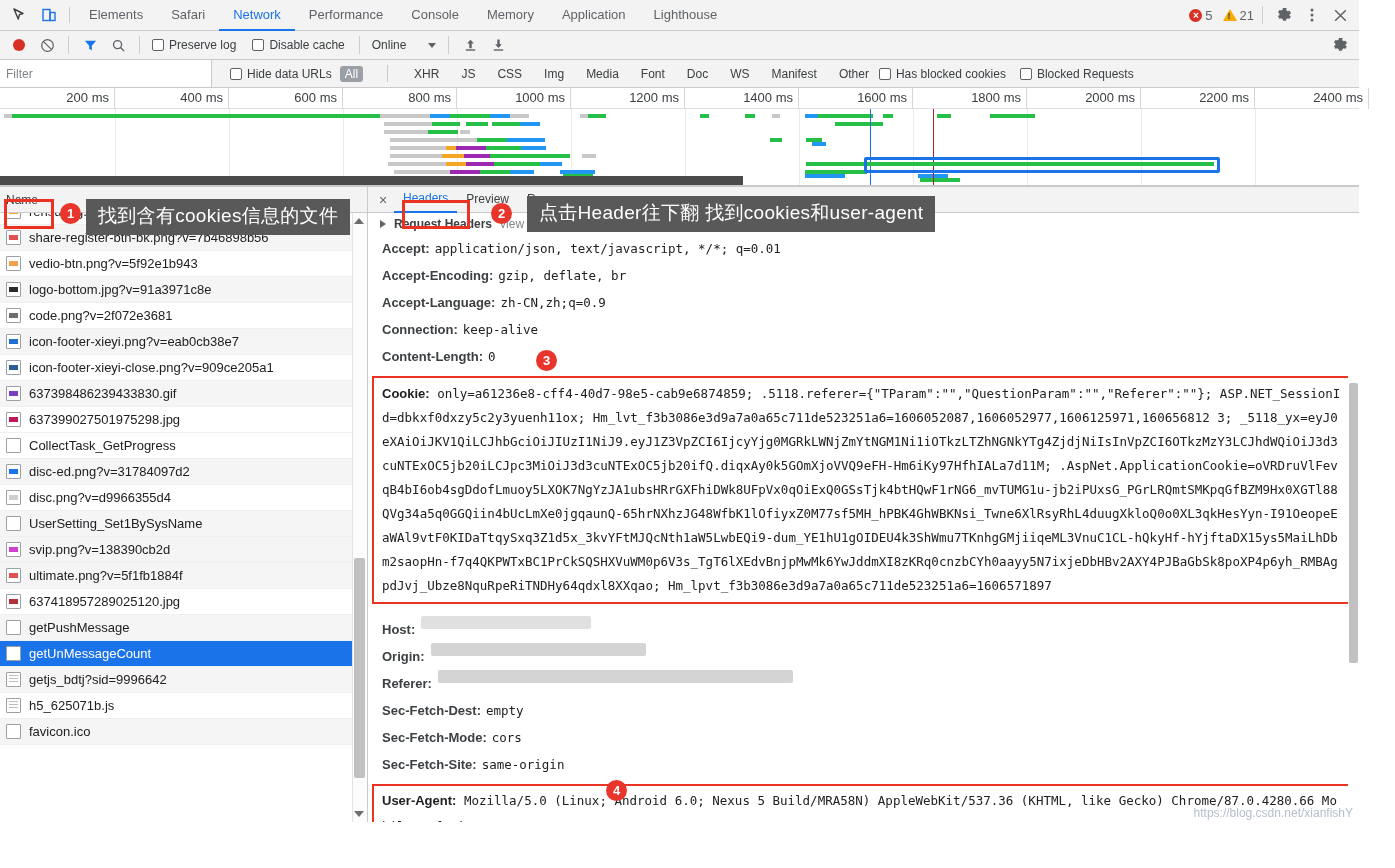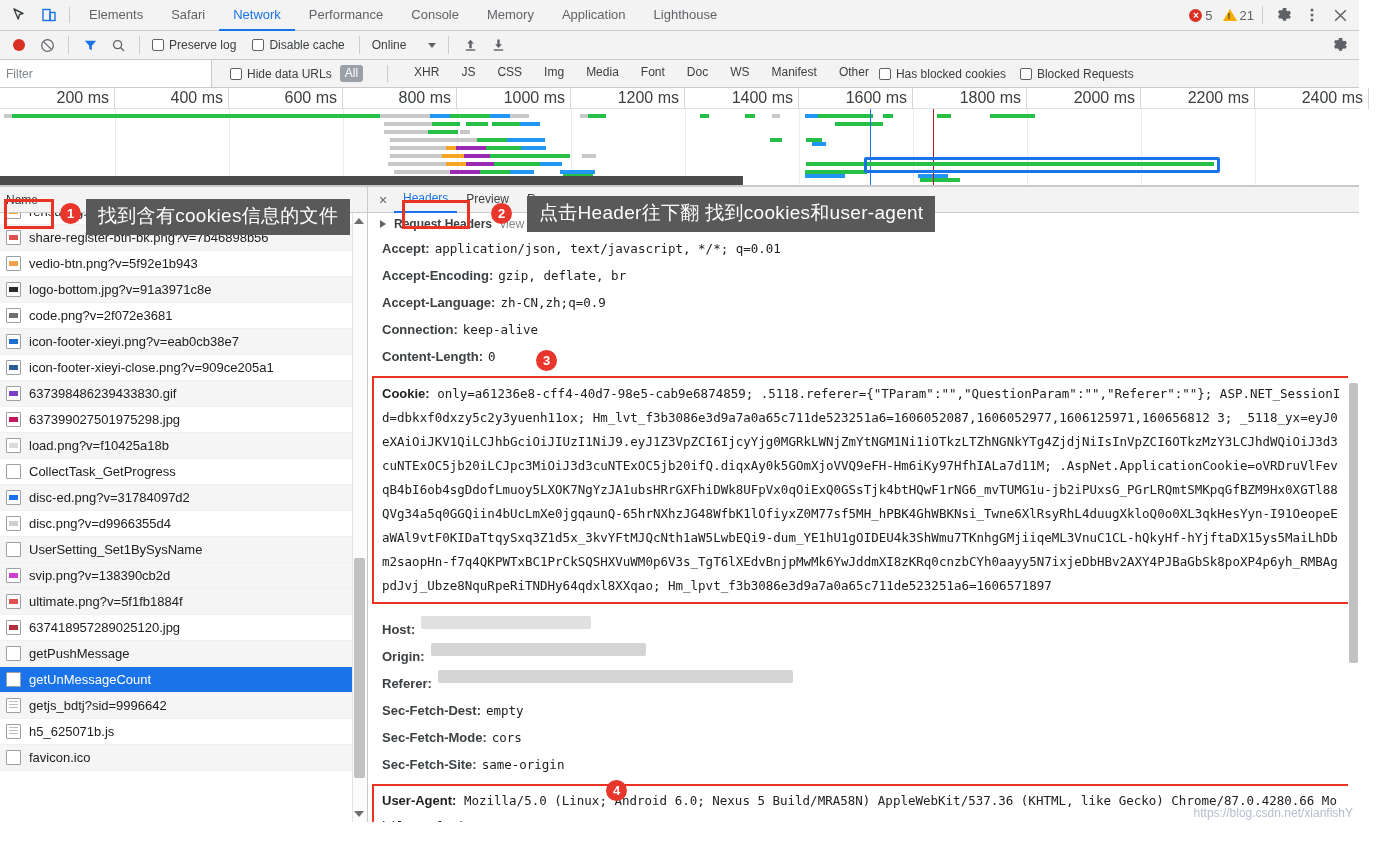--- a/index.html
+++ b/index.html
@@ -87,35 +87,35 @@
     font-size: 12px; color: #3c4043;
   }
   .filter-input {
     width: 212px; height: 100%;
     border: none; border-right: 1px solid #cacaca;
     background: #fff; padding: 0 6px;
     font-family: "Liberation Sans", sans-serif; font-size: 12px;
     color: #202124; outline: none;
   }
   .filter-input::placeholder { color: #80868b; }
-  .ftypes { display: flex; gap: 22px; padding: 0 10px; }
+  .ftypes { display: flex; align-items: center; gap: 22px; padding: 0 10px; }
   .ftype { cursor: pointer; white-space: nowrap; }
   .ftype.sel {
     background: #9aa0a6; color: #fff; border-radius: 3px;
     padding: 1px 5px; margin: 0 -2px;
   }
   .fdiv { width: 1px; height: 17px; background: #cacaca; margin: 0 4px; }
 
   
   .overview { position: relative; height: 98px; background: #fff; border-bottom: 1px solid #cacaca; }
   .ov-ruler { position: relative; height: 21px; border-bottom: 1px solid #e0e0e0; }
   .ov-tick {
     position: absolute; top: 0; height: 21px;
     border-right: 1px solid #d6d6d6;
-    font-size: 16px; color: #3c4043;
+    font-size: 13px; color: #3c4043;
     text-align: right; padding-right: 5px; line-height: 20px;
   }
   .ov-body { position: relative; height: 76px; overflow: hidden; }
   .bar { position: absolute; height: 4px; }
   .ov-grid { position: absolute; top: 0; bottom: 0; width: 1px; background: #ebebeb; }
   .ov-blue-line { position: absolute; top: 0; bottom: 0; width: 1px; background: #1a73e8; }
   .ov-red-line { position: absolute; top: 0; bottom: 0; width: 1px; background: #b71c1c; }
   .ov-shade { position: absolute; bottom: 0; height: 9px; background: #4a4a4a; }
   .sel-box { position: absolute; border: 3px solid #1a73e8; border-radius: 2px; }
 
@@ -526,26 +526,20 @@
               <i style="left: 2px; right: 2px; top: 4px; height: 5px; background: rgb(123, 63, 196);"></i>
             </span>
             <span>637398486239433830.gif</span>
           </div>
           <div class="row">
             <span class="fico">
               <i style="left: 2px; right: 2px; top: 4px; height: 5px; background: rgb(194, 24, 91);"></i>
             </span>
             <span>637399027501975298.jpg</span>
           </div>
-          <div class="row odd">
-            <span class="fico">
-              <i style="left: 2px; right: 2px; top: 4px; height: 5px; background: rgb(218, 218, 218);"></i>
-            </span>
-            <span>load.png?v=f10425a18b</span>
-          </div>
           <div class="row">
             <span class="fico">
               <i style="left: 2px; right: 2px; top: 4px; height: 5px; background: transparent;"></i>
             </span>
             <span>CollectTask_GetProgress</span>
           </div>
           <div class="row odd">
             <span class="fico">
               <i style="left: 2px; right: 2px; top: 4px; height: 5px; background: rgb(26, 115, 232);"></i>
             </span>

